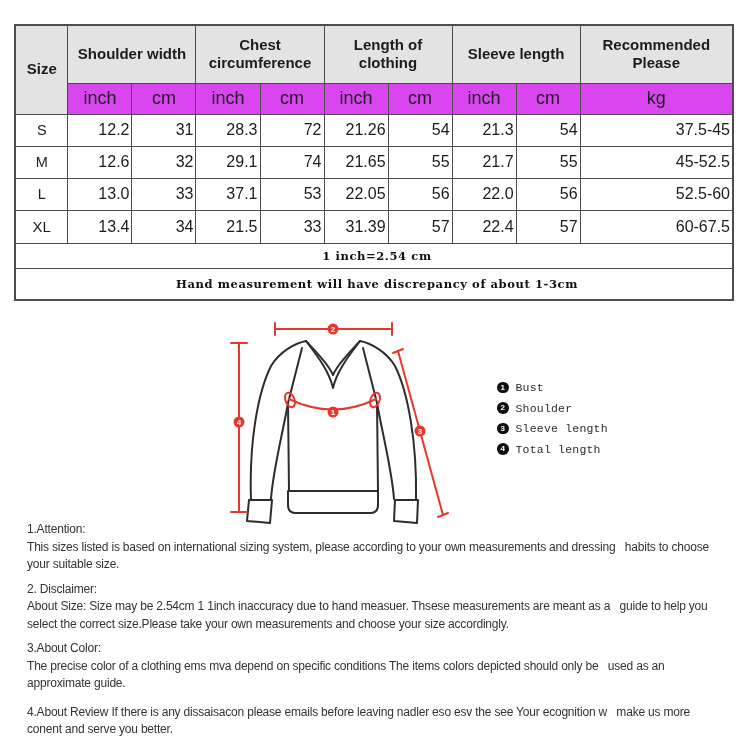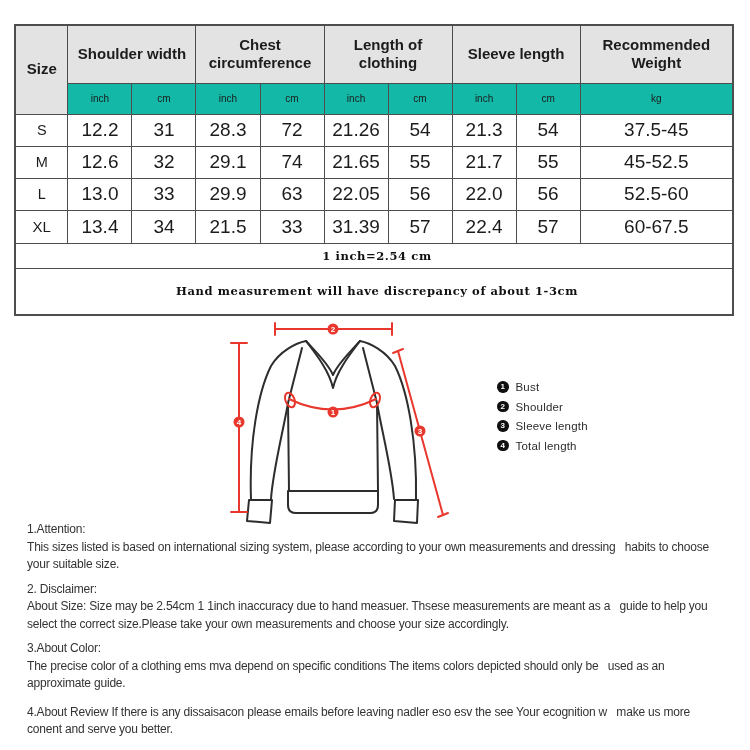--- a/index.html
+++ b/index.html
@@ -11,39 +11,39 @@
   table.size-table {
     position:absolute; left:14px; top:24px; width:720px;
     border-collapse:collapse; table-layout:fixed; background:#fff;
     border:2px solid #4d4d4d;
   }
   .size-table td {
     border:1.5px solid #4d4d4d; text-align:center; vertical-align:middle;
     color:#1c1c1c; padding:0 2px; overflow:hidden;
   }
   .size-table .hdr  { background:#e3e3e3; font-weight:bold; font-size:15px; line-height:1.25; }
-  .size-table .sub  { background:#14b8a6; font-size:10px; }
+  .size-table .sub  { background:#d946ef; font-size:18px; }
   .size-table .size-cell { font-size:14.5px; }
-  .size-table .data-cell { font-size:19px; }
+  .size-table .data-cell { font-size:16px;text-align:right; }
   .size-table .note-cell {
     font-family:"DejaVu Serif", serif; font-weight:bold; font-size:11.5px;
     letter-spacing:0.6px; color:#111;padding-left:8px;
   }
   
   .diagram-svg { position:absolute; left:222px; top:316px; width:252px; height:216px; }
   .legend {
     position:absolute; left:497px; top:381px; display:flex; flex-direction:column; gap:7.5px;
   }
   .legend-item { display:flex; align-items:center; gap:7px; }
   .legend-dot {
     width:11.5px; height:11.5px; border-radius:50%; background:#101010;
     color:#fff; font-size:8px; font-weight:bold; text-align:center;
     line-height:12px; flex:0 0 auto;
   }
-  .legend-label { font-size:11.5px; color:#2d2d2d; letter-spacing:0.2px; }
+  .legend-label { font-size:11.5px; color:#2d2d2d; letter-spacing:0.2px;font-family:Liberation Mono, monospace; }
   
   .sections {
     position:absolute; left:27px; top:521px; width:732px;
     font-size:12px; line-height:17.5px; color:#333; letter-spacing:-0.2px;
   }
   .section { margin:0 0 7px 0; }
   .section.last-gap { margin-bottom:11px; }
   .sec-title { white-space:pre-wrap; }
   .sec-body  { white-space:pre-wrap; }
 </style>
@@ -65,21 +65,21 @@
         <col style="width:8.9%">
       <col style="width:21.24%">
     </colgroup>
     <tbody>
         <tr style="height:58px">
       <td class="hdr" rowspan="2">Size</td>
       <td class="hdr" colspan="2">Shoulder width</td>
       <td class="hdr" colspan="2">Chest circumference</td>
       <td class="hdr" colspan="2">Length of clothing</td>
       <td class="hdr" colspan="2">Sleeve length</td>
-      <td class="hdr">Recommended Weight</td>
+      <td class="hdr">Recommended Please</td>
     </tr>
     <tr style="height:31px">
       <td class="sub">inch</td>
       <td class="sub">cm</td>
       <td class="sub">inch</td>
       <td class="sub">cm</td>
       <td class="sub">inch</td>
       <td class="sub">cm</td>
       <td class="sub">inch</td>
       <td class="sub">cm</td>
@@ -106,22 +106,22 @@
       <td class="data-cell">21.65</td>
       <td class="data-cell">55</td>
       <td class="data-cell">21.7</td>
       <td class="data-cell">55</td>
       <td class="data-cell">45-52.5</td>
     </tr>
     <tr style="height:32px">
       <td class="size-cell">L</td>
       <td class="data-cell">13.0</td>
       <td class="data-cell">33</td>
-      <td class="data-cell">29.9</td>
-      <td class="data-cell">63</td>
+      <td class="data-cell">37.1</td>
+      <td class="data-cell">53</td>
       <td class="data-cell">22.05</td>
       <td class="data-cell">56</td>
       <td class="data-cell">22.0</td>
       <td class="data-cell">56</td>
       <td class="data-cell">52.5-60</td>
     </tr>
     <tr style="height:33px">
       <td class="size-cell" style="font-size:15px">XL</td>
       <td class="data-cell">13.4</td>
       <td class="data-cell">34</td>
@@ -129,21 +129,21 @@
       <td class="data-cell">33</td>
       <td class="data-cell">31.39</td>
       <td class="data-cell">57</td>
       <td class="data-cell">22.4</td>
       <td class="data-cell">57</td>
       <td class="data-cell">60-67.5</td>
     </tr>
     <tr style="height:25px">
       <td class="note-cell" colspan="10">1 inch=2.54 cm</td>
     </tr>
-    <tr style="height:47px">
+    <tr style="height:32px">
       <td class="note-cell" colspan="10">Hand measurement will have discrepancy of about 1-3cm</td>
     </tr>
   </tbody>
     </table>
 
   <svg class="diagram-svg" viewBox="222 316 252 216">
 
     <g fill="none" stroke="#2d2d2d" stroke-width="2" stroke-linejoin="round" stroke-linecap="round">
 
       <path d="M 306,341 C 315,353 329,370 333,388 C 337,370 351,353 360,341"></path>

